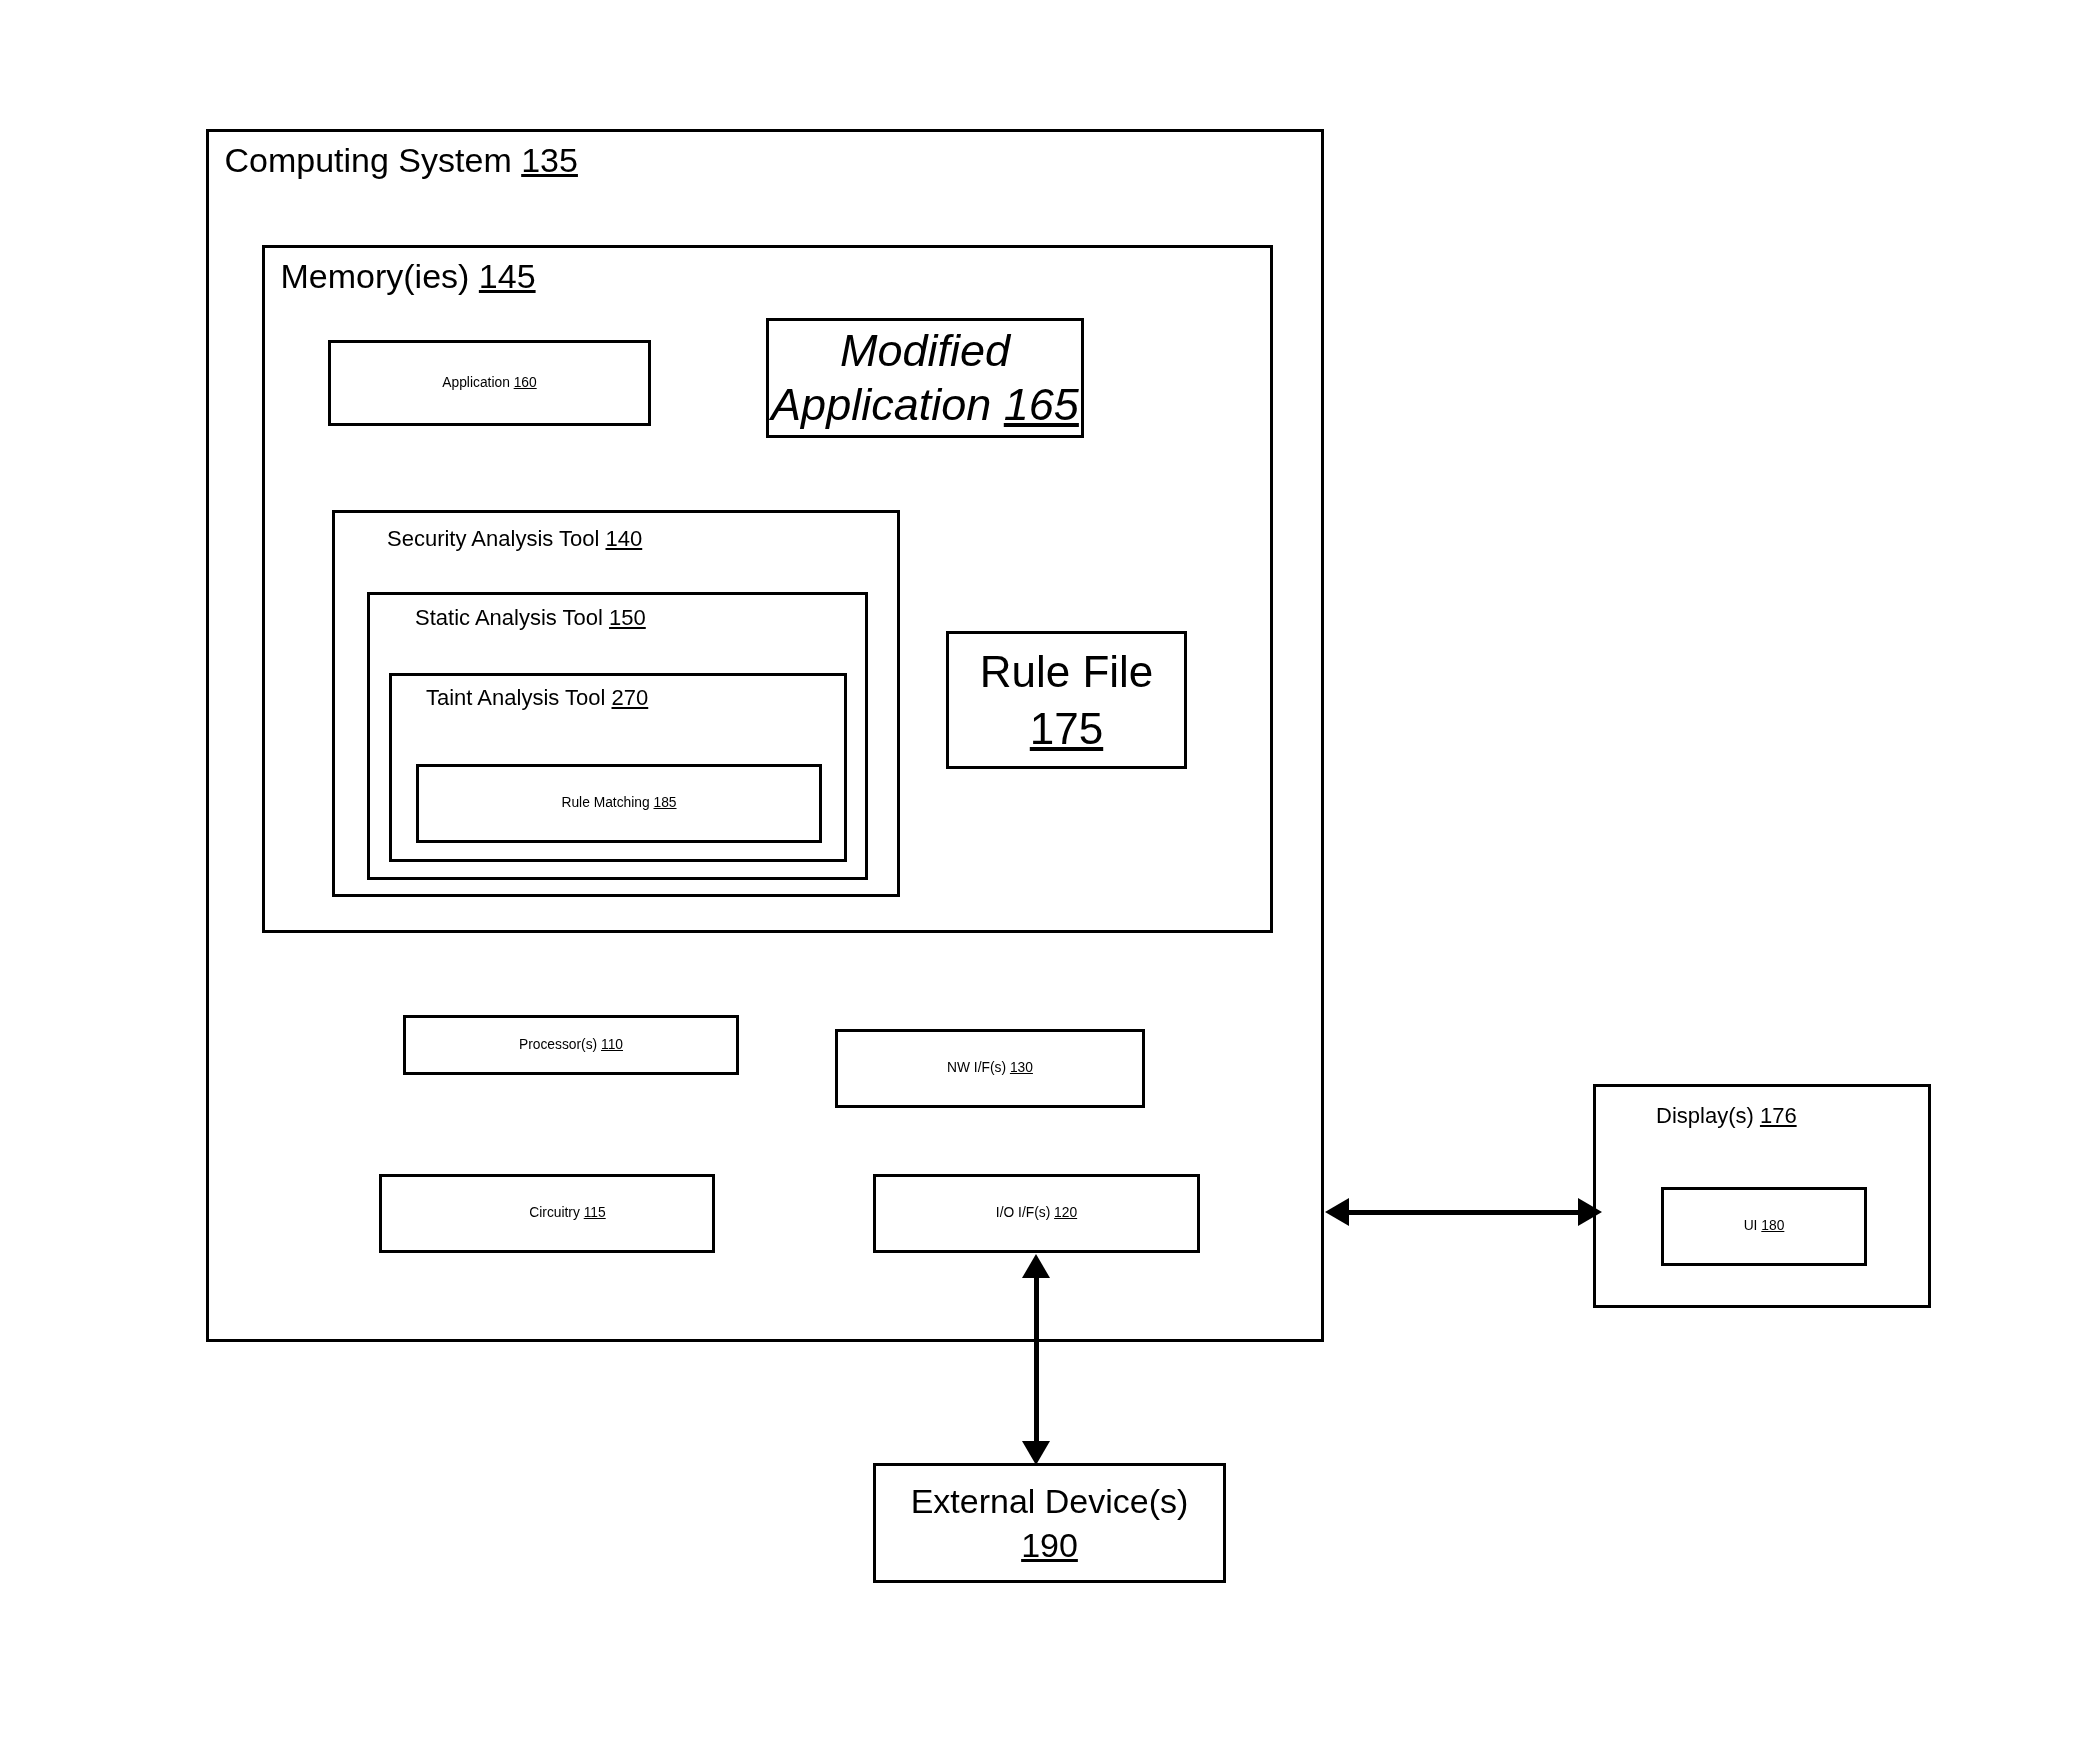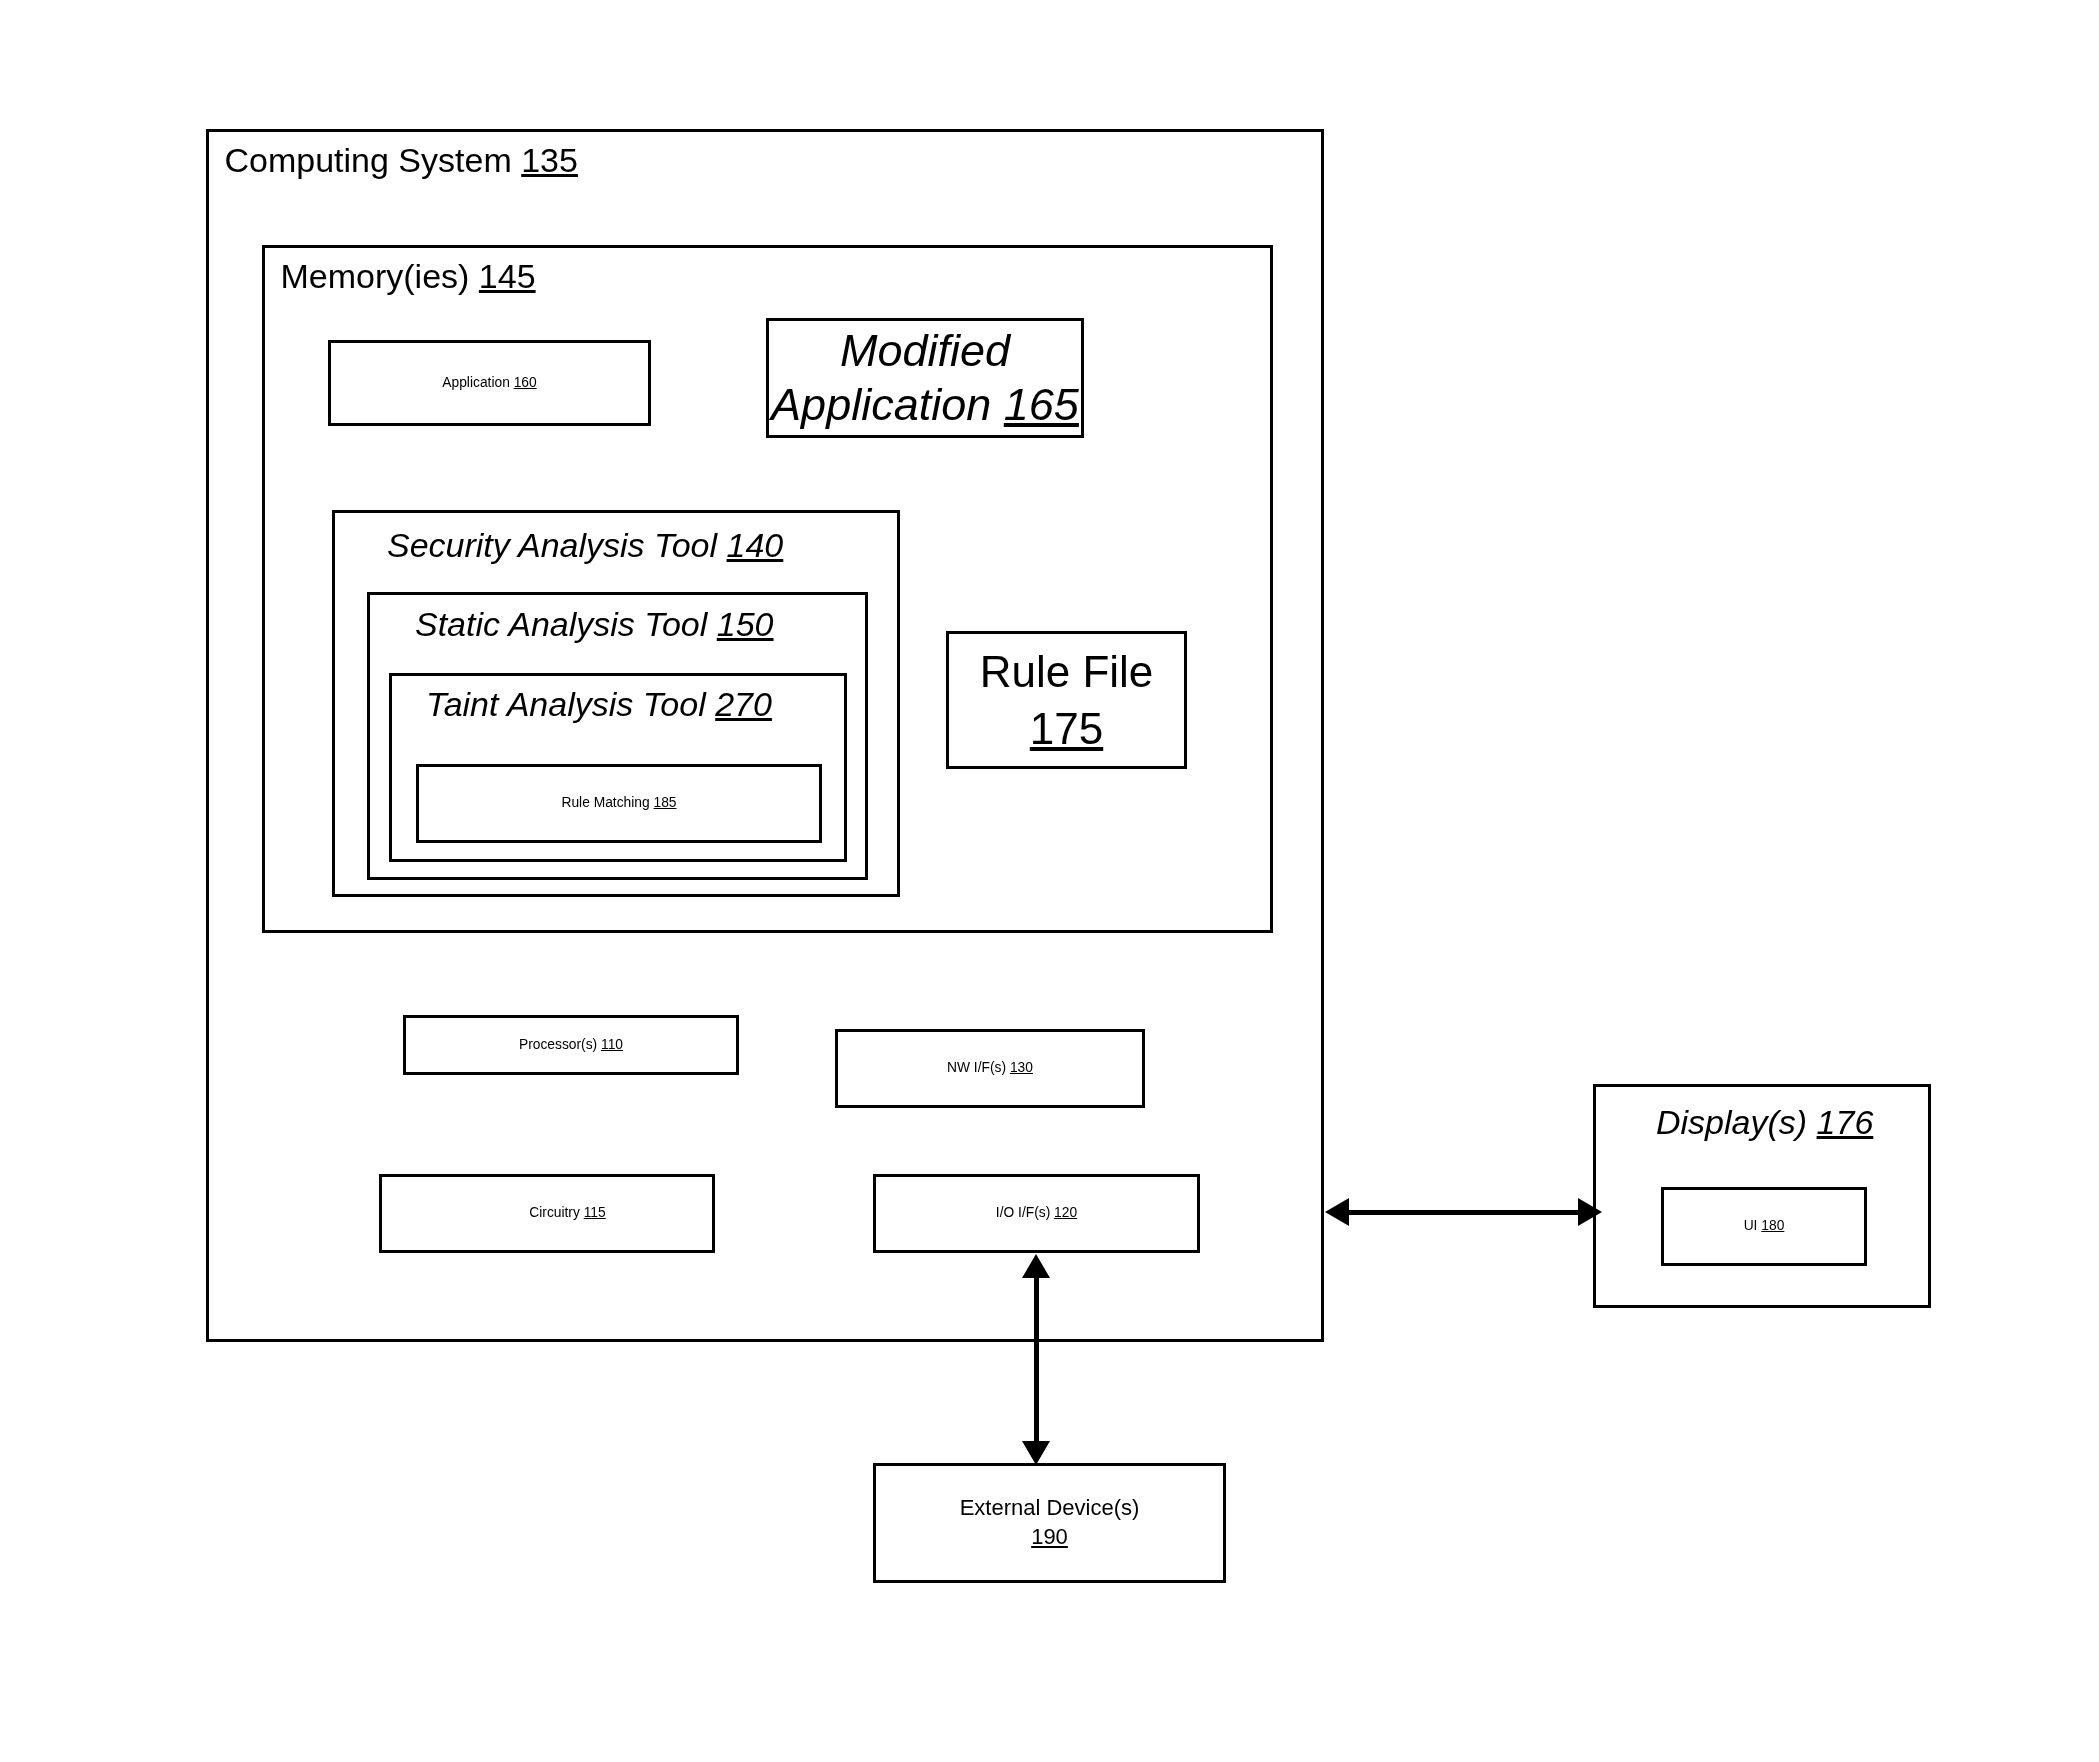--- a/index.html
+++ b/index.html
@@ -12,24 +12,23 @@
     height: 1763px;
     position: relative;
   }
   .box {
     position: absolute;
     border: 3.4px solid #000;
     background: #fff;
   }
   .label {
     position: absolute;
-    font-size: 34px;
+    font-size: 22px;
     color: #000;
     white-space: nowrap;
-    font-style: italic;
   }
   .num { text-decoration: underline; }
   .center {
     display: flex;
     align-items: center;
     justify-content: center;
     text-align: center;
     line-height: 1.2;
   }
   .top-label {
@@ -164,21 +163,21 @@
 
 <div class="box center" style="left:1661px; top:1187px; width:206px; height:79px;">
   <div>
     <span>UI</span>
     <span> </span>
     <span class="num">180</span>
   </div>
 </div>
 
 <div class="box center" style="left:873px; top:1463px; width:353px; height:120px;">
-  <div style="font-size:22px; line-height:1.3;">
+  <div style="font-size:34px; line-height:1.3;">
     <span>External Device(s)</span><br>
     <span class="num">190</span>
   </div>
 </div>
 
 <div class="arrow-line" style="left:1342px; top:1210px; width:239px; height:5.2px;"></div>
 
 <div class="arrowhead" style="left:1325px; top:1198px; border-top:14.6px solid transparent; border-bottom:14.6px solid transparent; border-right:24px solid #000;"></div>
 
 <div class="arrowhead" style="left:1578px; top:1198px; border-top:14.6px solid transparent; border-bottom:14.6px solid transparent; border-left:24px solid #000;"></div>

